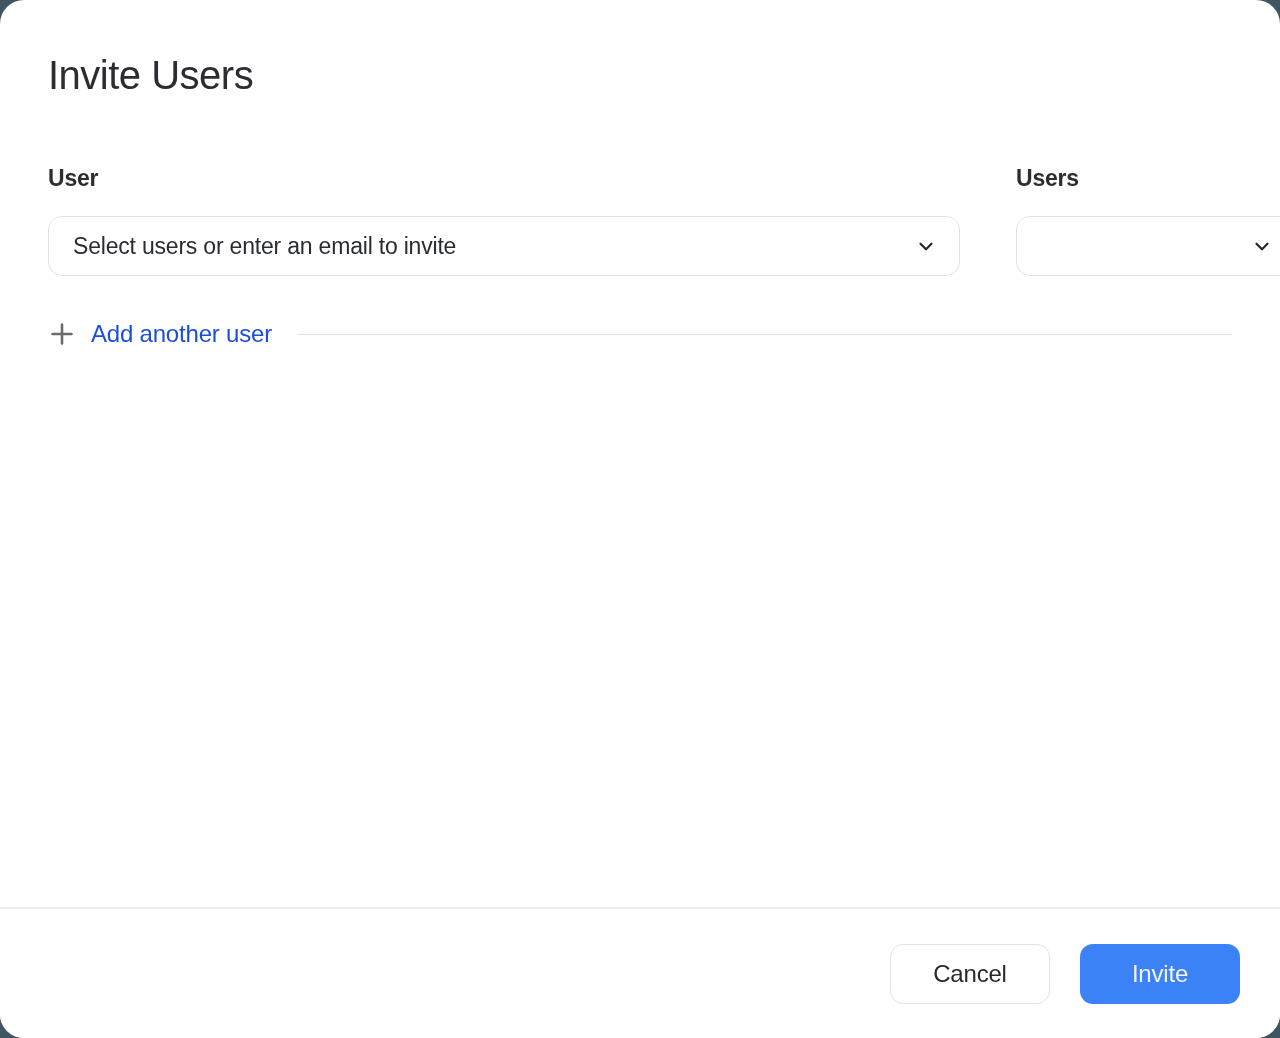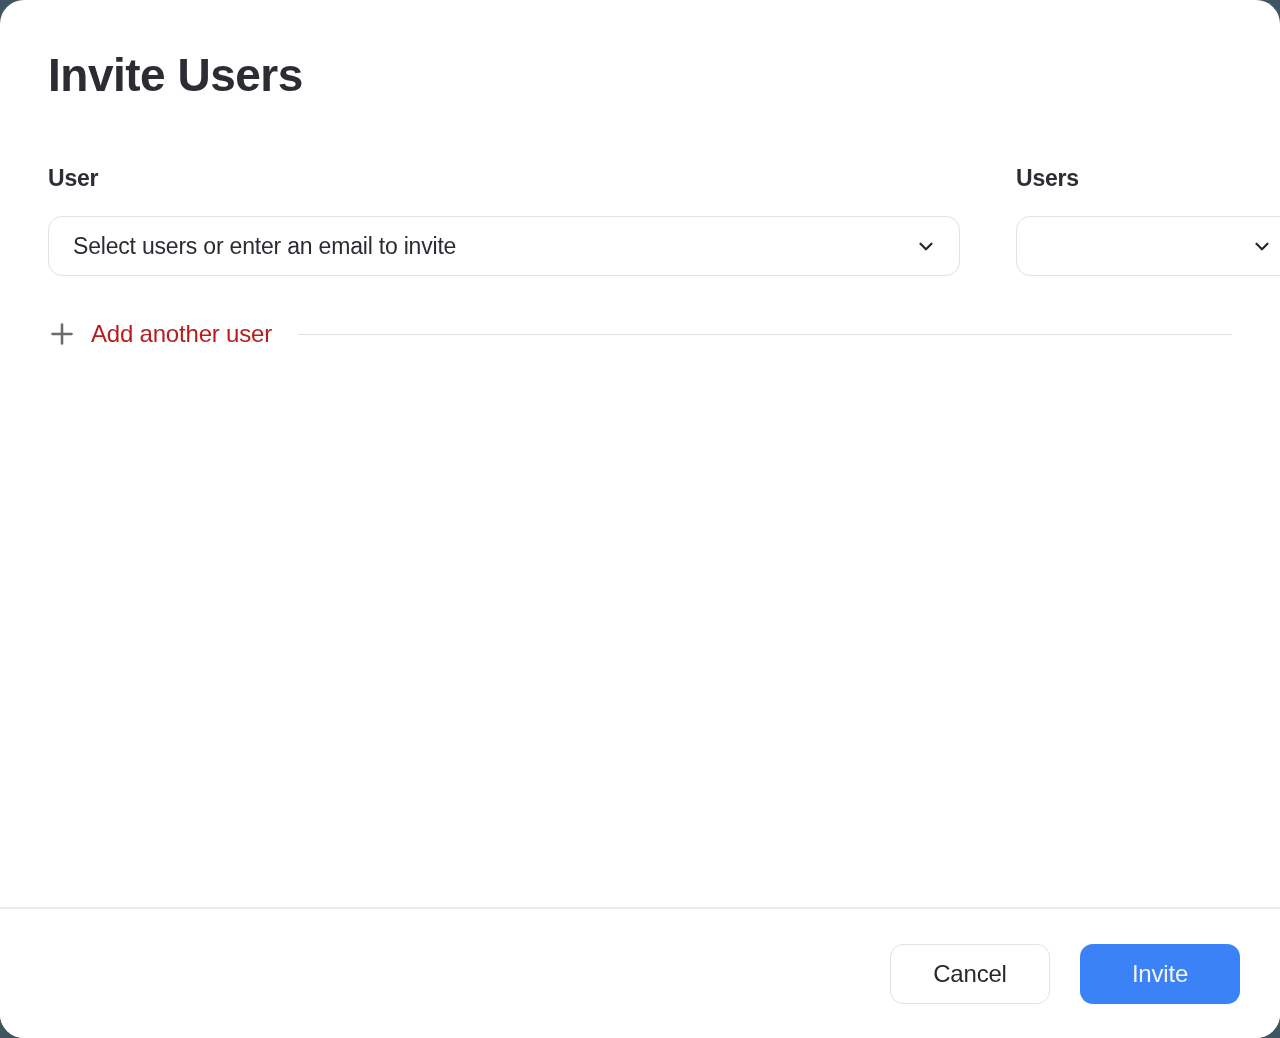--- a/index.html
+++ b/index.html
@@ -16,23 +16,23 @@
     border-radius: 24px;
     display: flex;
     flex-direction: column;
     overflow: hidden;
   }
   .modal-body {
     padding: 52px 48px 0 48px;
     flex: 0 0 auto;
   }
   .dialog-title {
-    font-size: 46px;
+    font-size: 40px;
     line-height: 46px;
-    font-weight: 700;
+    font-weight: 400;
     letter-spacing: -0.5px;
     color: #2b2d33;
   }
   .fields-row {
     display: flex;
     gap: 56px;
     margin-top: 66px;
     align-items: center;
   }
   .field label {
@@ -76,21 +76,21 @@
     height: 40px;
   }
   .add-user {
     display: flex;
     align-items: center;
     gap: 15px;
     background: none;
     border: none;
     font-family: "Liberation Sans", sans-serif;
     font-size: 24px;
-    color: #b91c1c;
+    color: #1d4ed8;
     cursor: pointer;
     padding: 0;
     letter-spacing: -0.2px;
   }
   .plus { display: flex; align-items: center; }
   .rule {
     flex: 1;
     height: 1px;
     background: #e1e1e4;
     margin-left: 26px;

